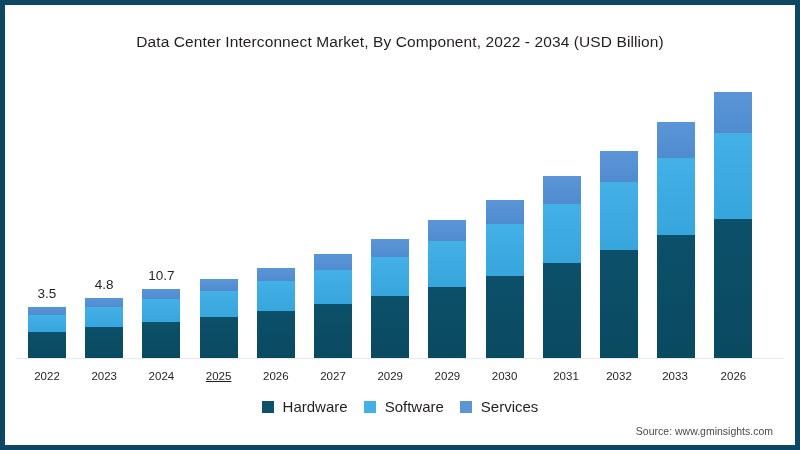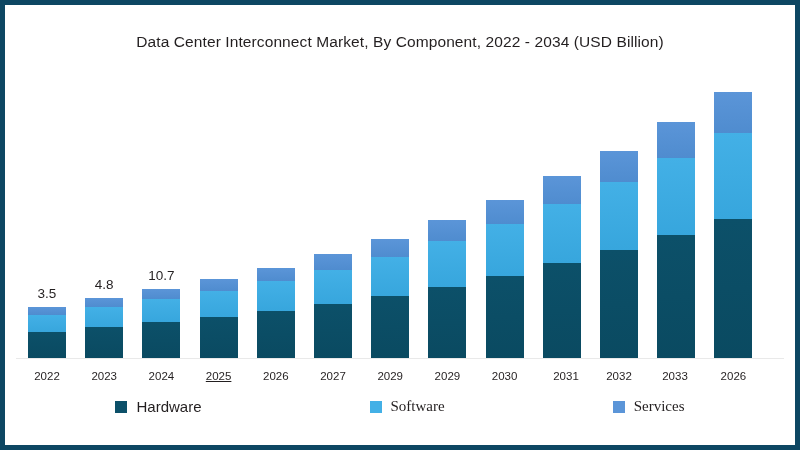--- a/index.html
+++ b/index.html
@@ -114,22 +114,20 @@
     justify-content: center;
     align-items: center;
     gap: 16px;
   }
   .legend-item {
     display: flex;
     align-items: center;
     gap: 9px;
   }
   .legend-item + .legend-item {
-    margin-left: 152px;
-    font-family: Liberation Serif, serif;
   }
   .legend-swatch {
     width: 12px;
     height: 12px;
     display: inline-block;
   }
   .legend-label {
     font-size: 15px;
     color: #231f20;
   }
@@ -269,15 +267,16 @@
     <div class="legend-item">
       <span class="legend-swatch" style="background: rgb(67, 176, 230);"></span>
       <span class="legend-label">Software</span>
     </div>
     <div class="legend-item">
       <span class="legend-swatch" style="background: rgb(91, 149, 216);"></span>
       <span class="legend-label">Services</span>
     </div>
   </div>
 
+  <div id="source">Source: www.gminsights.com</div>
 
   <div id="frame-border"></div>
 </div>
 
 </body></html>

